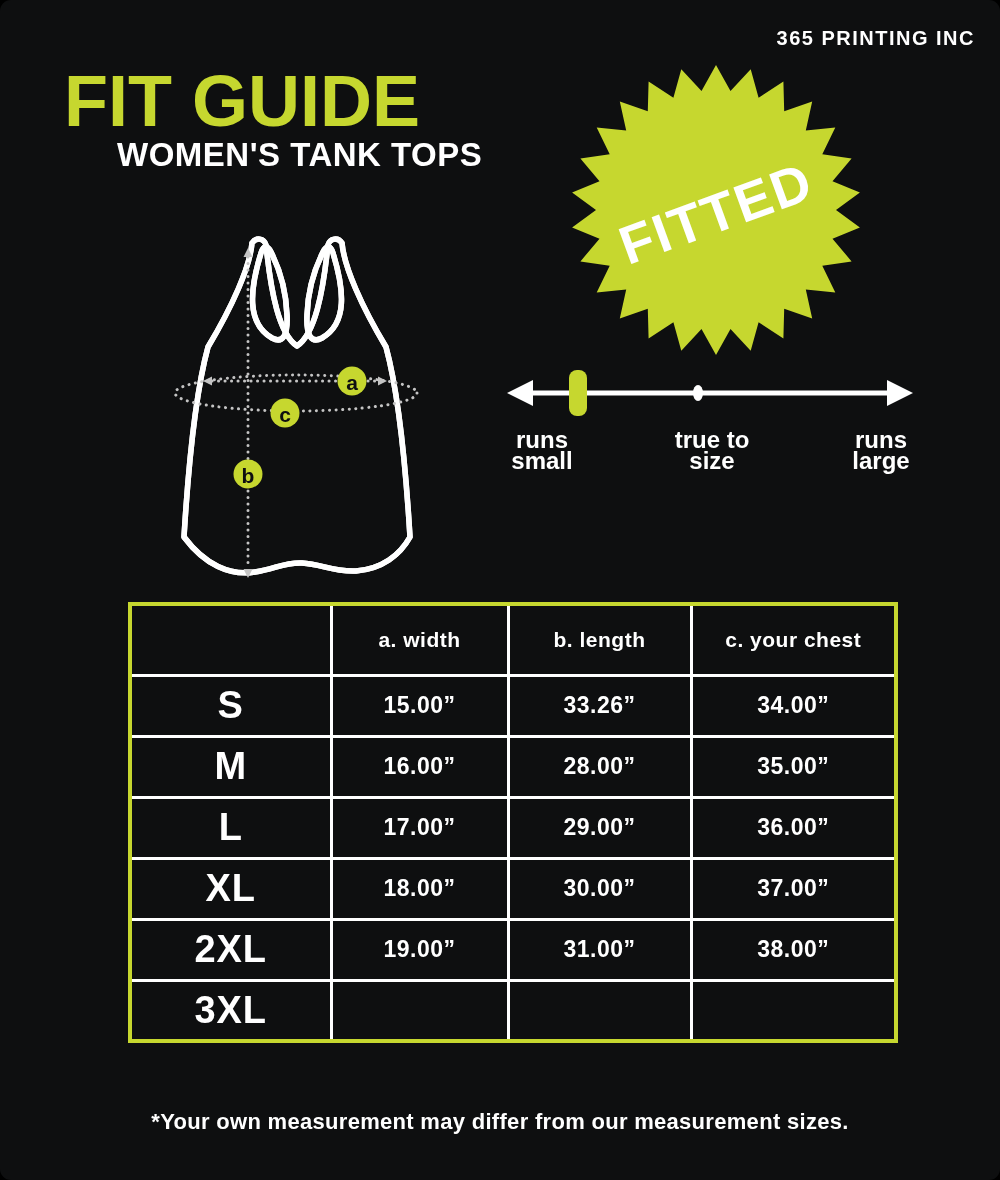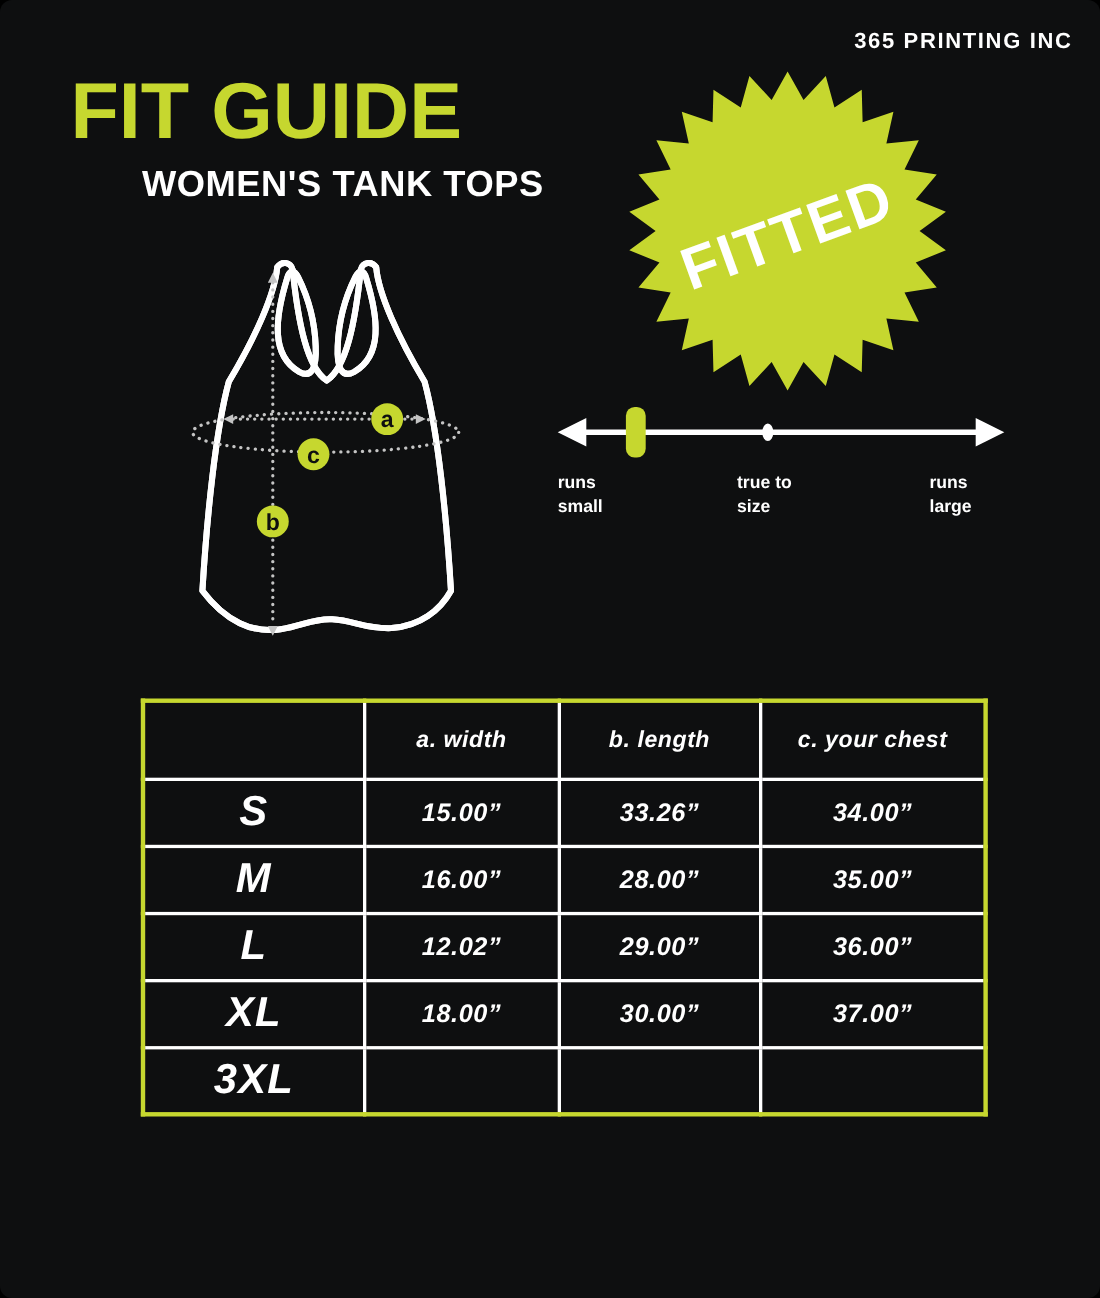--- a/index.html
+++ b/index.html
@@ -15,21 +15,21 @@
   
   .brand{
     position:absolute;top:27px;right:25px;font-size:20px;font-weight:bold;
     letter-spacing:1.5px;color:var(--fg);
   }
   .title{
     position:absolute;left:64px;top:60px;margin:0;font-size:72px;font-weight:bold;
     letter-spacing:0px;color:var(--accent);
   }
   .subtitle{
-    position:absolute;left:117px;top:136px;margin:12px;font-size:33px;font-weight:bold;
+    position:absolute;left:117px;top:136px;margin:0;font-size:33px;font-weight:bold;
     letter-spacing:0.5px;color:var(--fg);
   }
   
   .badge{position:absolute;left:570px;top:64px;width:292px;height:292px;}
   .badge svg{position:absolute;left:0;top:0;}
   .badge polygon{fill:var(--accent);}
   .badge-label{
     position:absolute;left:50%;top:51%;transform:translate(-50%,-50%) rotate(-20deg);
     font-size:54px;font-weight:bold;letter-spacing:2px;color:var(--fg);
   }
@@ -45,30 +45,30 @@
     fill:var(--bg);text-anchor:middle;dominant-baseline:central;
   }
   
   .scale{position:absolute;left:505px;top:369px;width:410px;height:105px;}
   .scale svg{position:absolute;left:0;top:0;}
   .scale-line{stroke:var(--fg);stroke-width:5;}
   .scale-arrow{fill:var(--fg);}
   .scale-marker{fill:var(--accent);}
   .scale-dot{fill:var(--fg);}
   .sc-lbl{
-    position:absolute;top:60px;font-weight:bold;font-size:16px;line-height:21px;
-    text-align:left;color:var(--fg);
+    position:absolute;top:60px;font-weight:bold;font-size:24px;line-height:21px;
+    text-align:center;color:var(--fg);
   }
   .sc-lbl.left{left:2px;width:70px;}
   .sc-lbl.mid{left:165px;width:84px;}
   .sc-lbl.right{left:340px;width:72px;}
   
   .size-table{
-    position:absolute;left:128px;top:635px;width:766px;border-collapse:collapse;
-    table-layout:fixed;border:4px solid var(--accent);font-style:italic;
+    position:absolute;left:128px;top:602px;width:766px;border-collapse:collapse;
+    table-layout:fixed;border:4px solid var(--accent);
   }
   .size-table th,.size-table td{
     border:3.5px solid var(--fg);text-align:center;vertical-align:middle;padding:0;color:var(--fg);
   }
   .size-table tr.head{height:71px;}
   .size-table tr.row{height:61px;}
   .size-table th{font-size:21px;font-weight:bold;letter-spacing:0.5px;}
   .size-table td.size{font-size:38px;font-weight:bold;letter-spacing:1px;}
   .size-table td.val{font-size:23px;font-weight:bold;letter-spacing:0.5px;margin-left:26px;}
   
@@ -192,33 +192,40 @@
       <td class="val">34.00”</td>
     </tr>
     <tr class="row">
       <td class="size">M</td>
       <td class="val">16.00”</td>
       <td class="val">28.00”</td>
       <td class="val">35.00”</td>
     </tr>
     <tr class="row">
       <td class="size">L</td>
-      <td class="val">12.02”</td>
+      <td class="val">17.00”</td>
       <td class="val">29.00”</td>
       <td class="val">36.00”</td>
     </tr>
     <tr class="row">
       <td class="size">XL</td>
       <td class="val">18.00”</td>
       <td class="val">30.00”</td>
       <td class="val">37.00”</td>
     </tr>
     <tr class="row">
+      <td class="size">2XL</td>
+      <td class="val">19.00”</td>
+      <td class="val">31.00”</td>
+      <td class="val">38.00”</td>
+    </tr>
+    <tr class="row">
       <td class="size">3XL</td>
       <td class="val"></td>
       <td class="val"></td>
       <td class="val"></td>
     </tr>
   </tbody>
     </table>
 
+  <p class="footnote">*Your own measurement may differ from our measurement sizes.</p>
 
 </div>
 
 </body></html>

